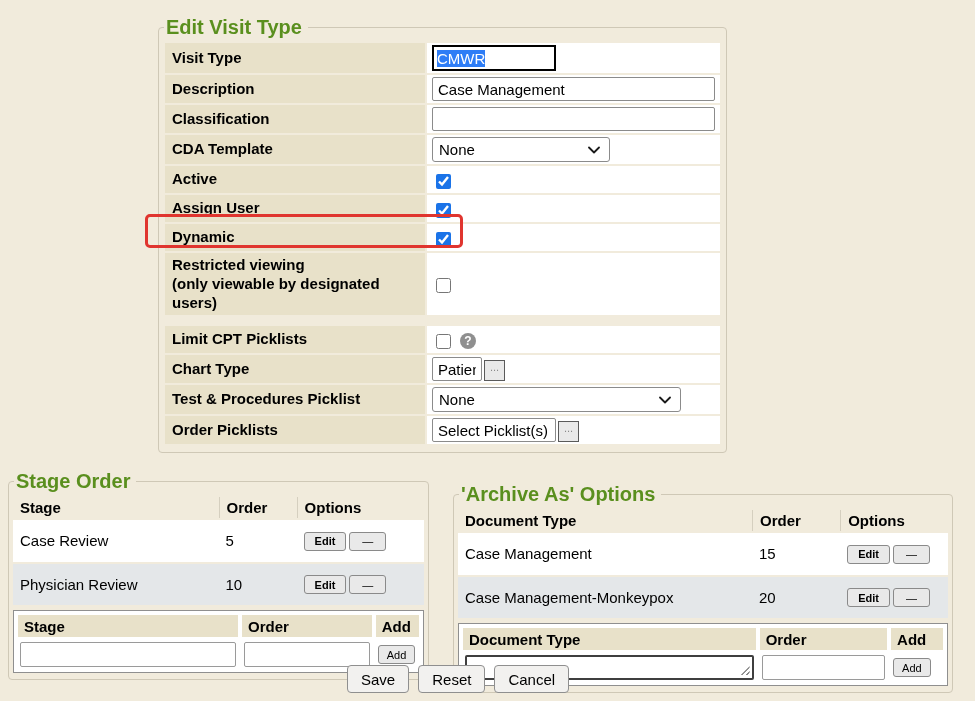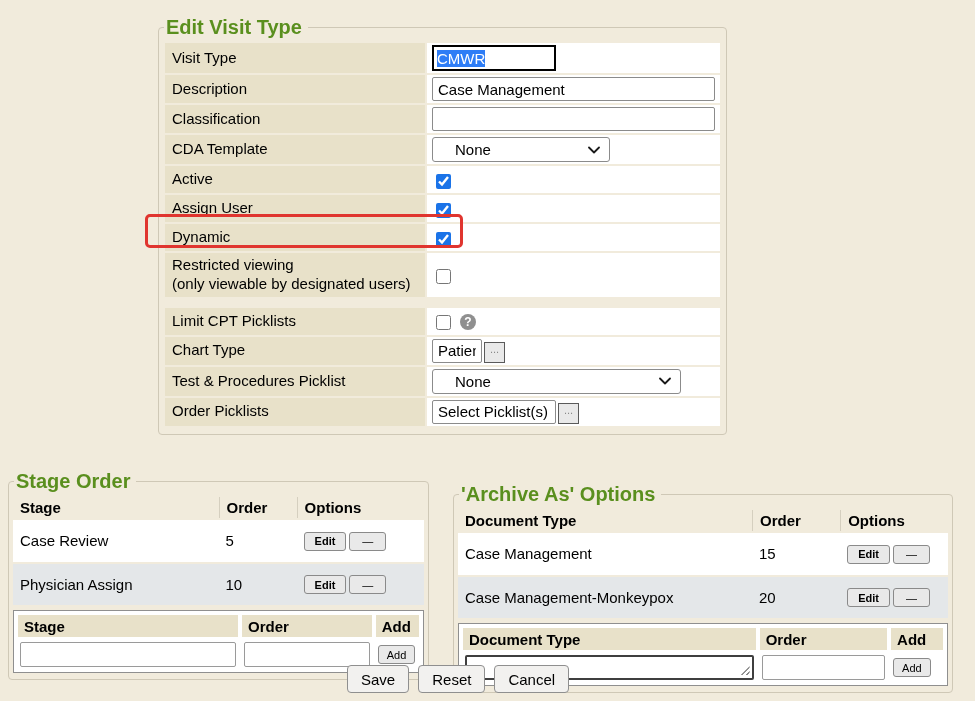--- a/index.html
+++ b/index.html
@@ -18,42 +18,42 @@
     font-weight:bold; font-size:20px; color: var(--heading-green, #5a8f1e);
     padding:0 6px 0 2px; margin-left:1px;
   }
   .fs-main   { position:absolute; left:158px; top:16px;  width:569px; }
   .fs-stage  { position:absolute; left:8px;   top:470px; width:421px; }
   .fs-archive{ position:absolute; left:453px; top:483px; width:500px; }
 
   
   .form-table { width:100%; border-collapse:separate; border-spacing:2px; }
   .form-table td { vertical-align:middle; }
-  td.lbl { background: var(--label-bg, #e8e1c9); width:264px; padding:3px 7px; height:27px; line-height:1.25; }
+  td.lbl { background: var(--label-bg, #e8e1c9); width:264px; padding:3px 7px; height:27px; line-height:1.25;font-weight:bold; }
   td.val { background:#fff; padding:2px 5px; }
   tr.spacer td { background:transparent; height:7px; padding:0; }
 
   .ti {
     height:24px; border:1px solid #8b8b8b; border-radius:2px; background:#fff;
     font-family:inherit; font-size:15px; padding:1px 5px; color:#000;
   }
   .w-full { width:283px; }
   .chart { width:50px; }
   .picklists { width:124px; }
 
   .text-input-focused {
     display:inline-flex; align-items:center; width:124px; height:26px;
     border:2px solid #000; border-radius:0; background:#fff; padding:0 3px;
   }
   .sel-text { background: var(--selection-blue, #2e7df6); color:#fff; }
 
   .select {
     display:inline-flex; align-items:center; justify-content:space-between;
     border:1px solid #8b8b8b; border-radius:3px; background:#fff;
-    height:25px; padding:0 9px 0 22px;
+    height:25px; padding:0 9px 0 6px;
   }
   .select-cda { width:178px; }
   .select-tp  { width:249px; }
   .chev { width:12px; height:8px; flex:0 0 auto; }
 
   .cb { width:15px; height:15px; accent-color: var(--checkbox-blue, #1a73e8); margin:2px 0 0 4px; vertical-align:middle; }
 
   .help {
     display:inline-block; width:16px; height:16px; border-radius:50%;
     background:#8f8f8f; color:#fff; font-weight:bold; font-size:12px;
@@ -217,21 +217,21 @@
       <th class="div">Options</th>
     </tr>
     <tr class="data">
       <td>Case Review</td>
       <td>5</td>
       <td>
         <button class="sbtn">Edit</button><button class="sbtn sbtn-dash">—</button>
       </td>
     </tr>
     <tr class="data alt">
-      <td>Physician Assign</td>
+      <td>Physician Review</td>
       <td>10</td>
       <td>
         <button class="sbtn">Edit</button><button class="sbtn sbtn-dash">—</button>
       </td>
     </tr>
   </tbody>
     </table>
   <table class="addbox">
     <tbody>
         <tr>

